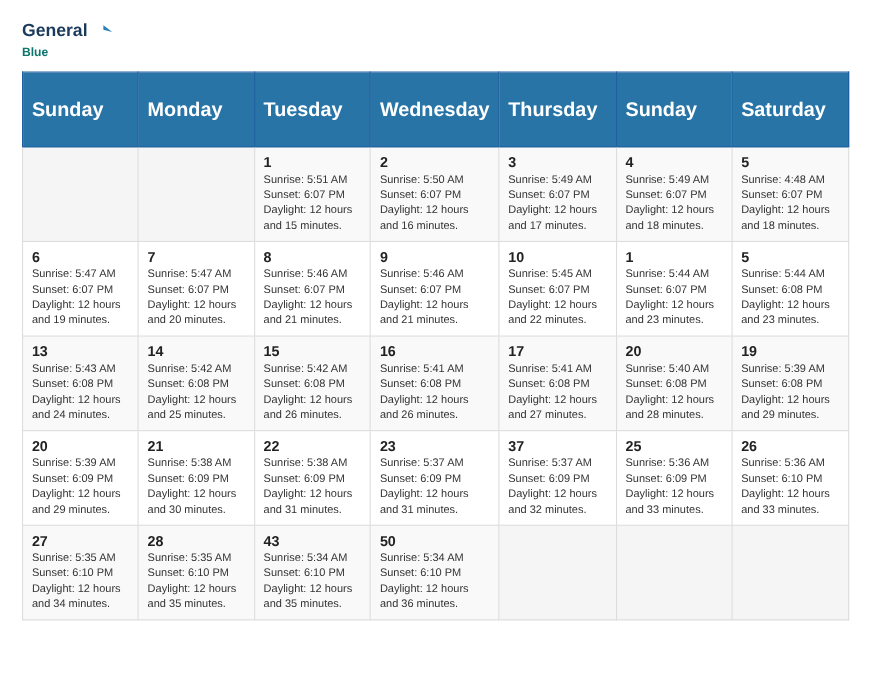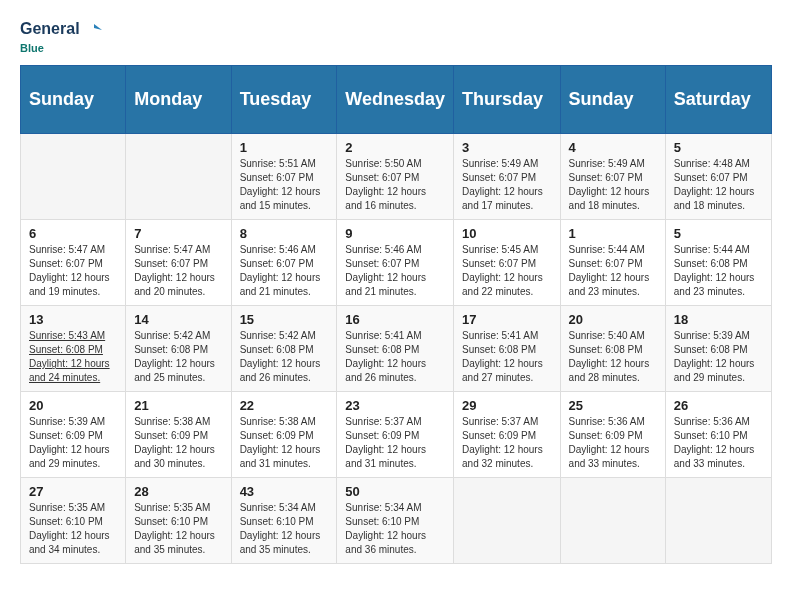--- a/index.html
+++ b/index.html
@@ -198,21 +198,21 @@
           <span class="day-number">5</span>
           <div class="day-info" style="white-space: pre-line;">Sunrise: 5:44 AM
 Sunset: 6:08 PM
 Daylight: 12 hours
 and 23 minutes.</div>
         </td>
       </tr>
       <tr>
         <td>
           <span class="day-number">13</span>
-          <div class="day-info" style="white-space: pre-line; text-decoration: underline;">Sunrise: 5:43 AM
+          <div class="day-info" style="white-space: pre-line;">Sunrise: 5:43 AM
 Sunset: 6:08 PM
 Daylight: 12 hours
 and 24 minutes.</div>
         </td>
         <td>
           <span class="day-number">14</span>
           <div class="day-info" style="white-space: pre-line;">Sunrise: 5:42 AM
 Sunset: 6:08 PM
 Daylight: 12 hours
 and 25 minutes.</div>
@@ -239,21 +239,21 @@
 and 27 minutes.</div>
         </td>
         <td>
           <span class="day-number">20</span>
           <div class="day-info" style="white-space: pre-line;">Sunrise: 5:40 AM
 Sunset: 6:08 PM
 Daylight: 12 hours
 and 28 minutes.</div>
         </td>
         <td>
-          <span class="day-number">18</span>
+          <span class="day-number">19</span>
           <div class="day-info" style="white-space: pre-line;">Sunrise: 5:39 AM
 Sunset: 6:08 PM
 Daylight: 12 hours
 and 29 minutes.</div>
         </td>
       </tr>
       <tr>
         <td>
           <span class="day-number">20</span>
           <div class="day-info" style="white-space: pre-line;">Sunrise: 5:39 AM
@@ -276,21 +276,21 @@
 and 31 minutes.</div>
         </td>
         <td>
           <span class="day-number">23</span>
           <div class="day-info" style="white-space: pre-line;">Sunrise: 5:37 AM
 Sunset: 6:09 PM
 Daylight: 12 hours
 and 31 minutes.</div>
         </td>
         <td>
-          <span class="day-number">29</span>
+          <span class="day-number">37</span>
           <div class="day-info" style="white-space: pre-line;">Sunrise: 5:37 AM
 Sunset: 6:09 PM
 Daylight: 12 hours
 and 32 minutes.</div>
         </td>
         <td>
           <span class="day-number">25</span>
           <div class="day-info" style="white-space: pre-line;">Sunrise: 5:36 AM
 Sunset: 6:09 PM
 Daylight: 12 hours

